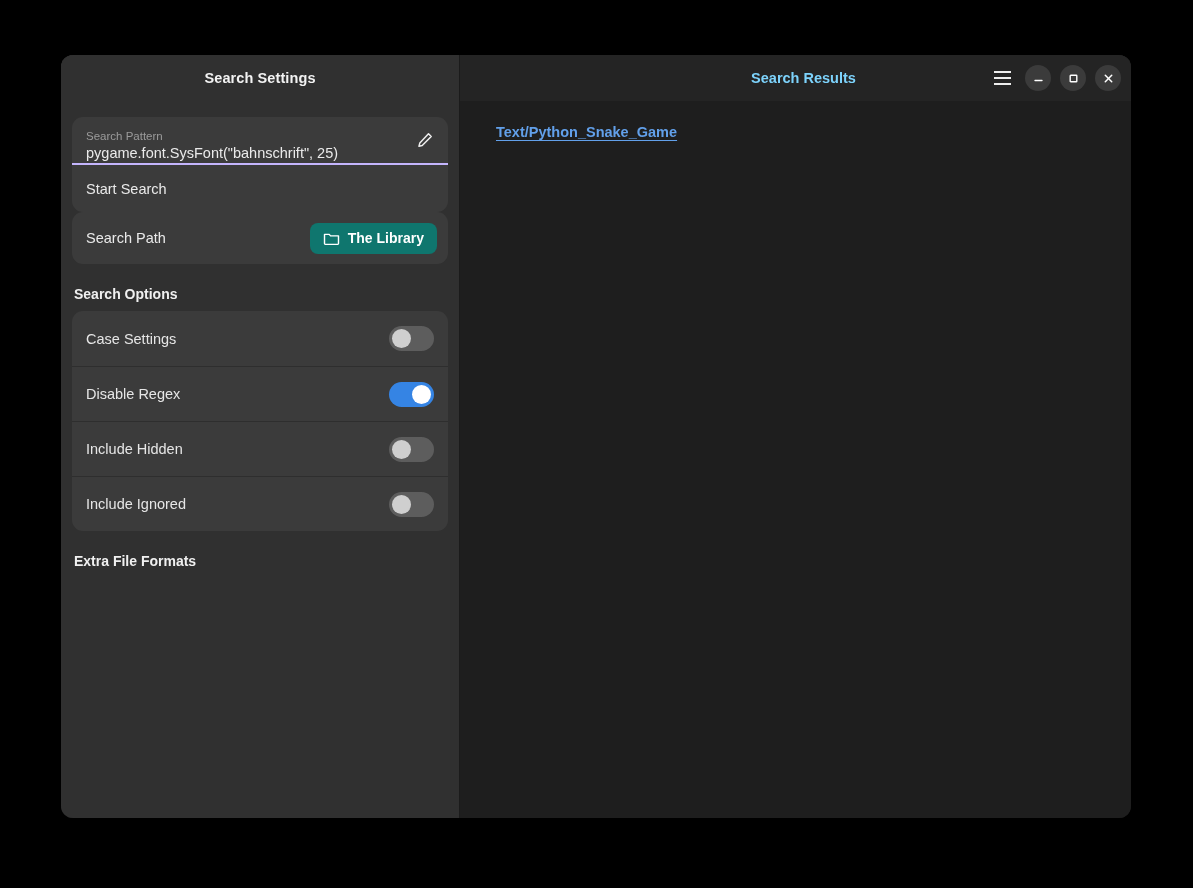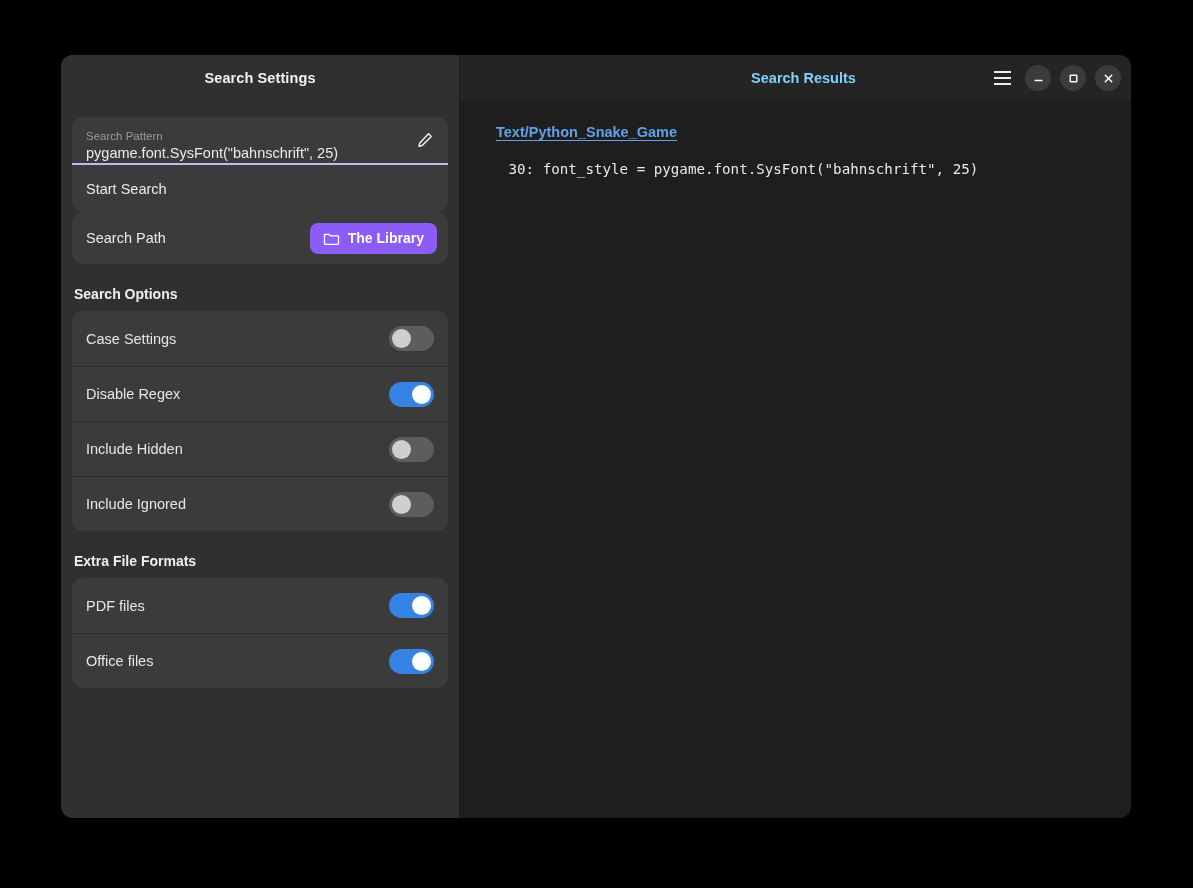--- a/index.html
+++ b/index.html
@@ -109,21 +109,21 @@
     display: flex;
     align-items: center;
     justify-content: space-between;
     padding: 0 11px 0 14px;
   }
   .path-label { font-size: 14.5px; color: #eaeaea; }
   .path-button {
     display: flex;
     align-items: center;
     gap: 8px;
-    background: #8b5cf6;
+    background: #0f766e;
     border-radius: 8px;
     padding: 7px 13px;
     border: none;
     cursor: pointer;
   }
   .path-button-text {
     font-size: 14px;
     font-weight: bold;
     color: #ffffff;
   }
@@ -349,34 +349,20 @@
         <div class="toggle-row">
           <span class="toggle-label">Include Ignored</span>
           <span class="switch">
               <span class="knob"></span>
             </span>
         </div>
       </div>
 
       <div class="group-title">Extra File Formats</div>
 
-      <div class="card">
-        <div class="toggle-row">
-          <span class="toggle-label">PDF files</span>
-          <span class="switch on">
-              <span class="knob"></span>
-            </span>
-        </div>
-        <div class="toggle-row">
-          <span class="toggle-label">Office files</span>
-          <span class="switch on">
-              <span class="knob"></span>
-            </span>
-        </div>
-      </div>
 
     </div>
   </div>
 
   <div class="main">
 
     <div class="main-header">
       <div class="main-title">Search Results</div>
       <div class="header-controls">
         <button class="hamburger">
@@ -400,20 +386,17 @@
             <line x1="8.7" y1="2.3" x2="2.3" y2="8.7"></line>
           </svg>
         </button>
       </div>
     </div>
 
 
     <div class="results">
       <div>
         <a class="result-file">Text/Python_Snake_Game</a>
-        <div class="result-lines">
-          <div class="result-line"> 30: font_style = pygame.font.SysFont("bahnschrift", 25)</div>
-        </div>
       </div>
     </div>
 
   </div>
 </div>
 
 </body></html>

